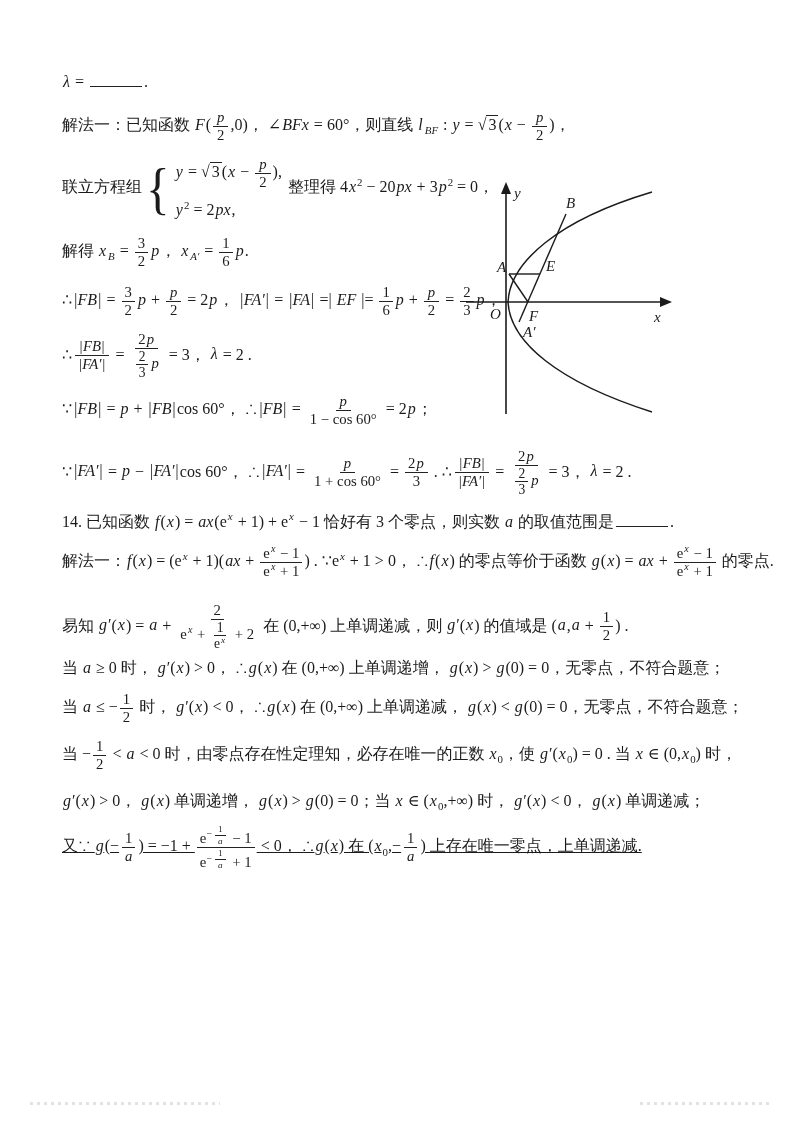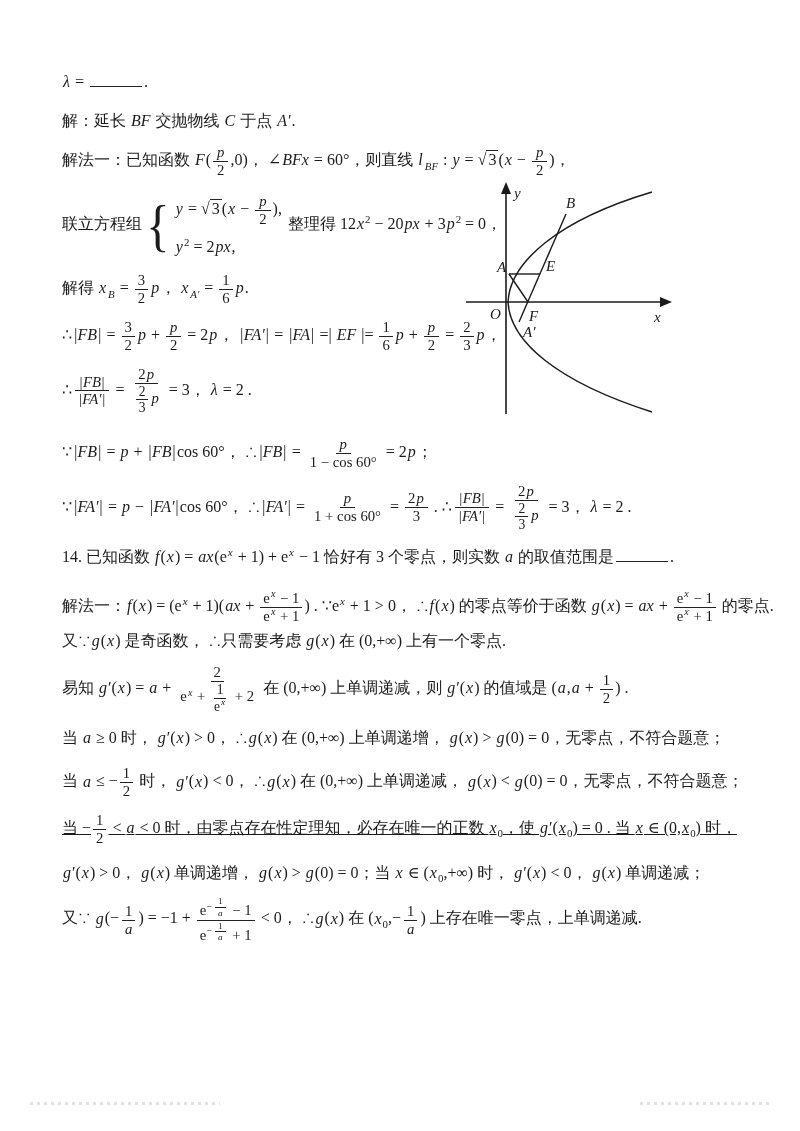--- a/index.html
+++ b/index.html
@@ -40,38 +40,37 @@
   .faint-left{left:30px;bottom:26px;width:190px;}
   .faint-right{right:30px;bottom:26px;width:130px;}
 </style>
 </head>
 <body>
 
 <div class="page">
 
   <div class="content">
       <div class="mline"><span class="tki">λ</span><span class="tk"> = </span><span class="blank"></span><span class="tk">.</span></div>
-      <div class="mline"><span class="tk">解：延长 </span><span class="tki">BF</span><span class="tk"> 交抛物线 </span><span class="tki">C</span><span class="tk"> 于点 </span><span class="tki">A′</span><span class="tk">.</span></div>
       <div class="mline"><span class="tk">解法一：已知函数 </span><span class="tki">F</span><span class="tk">(</span><span class="frac">
           <span class="fn"><span class="tki">p</span></span>
           <span class="fd"><span class="tk">2</span></span>
         </span><span class="tk">,0)， ∠</span><span class="tki">BFx</span><span class="tk"> = 60°，则直线 </span><span><span class="tki">l</span></span><sub><span class="tki">BF</span></sub><span class="tk"> : </span><span class="tki">y</span><span class="tk"> = </span><span class="sqrt"><span class="rsign">√</span><span class="rad"><span class="tk">3</span></span></span><span class="tk">(</span><span class="tki">x</span><span class="tk"> − </span><span class="frac">
           <span class="fn"><span class="tki">p</span></span>
           <span class="fd"><span class="tk">2</span></span>
         </span><span class="tk">)，</span></div>
       <div class="mline"><span class="tk">联立方程组</span><span class="cases">
           <span class="brace">{</span>
           <span class="cbody">
             <span class="cline"><span class="tki">y</span><span class="tk"> = </span><span class="sqrt"><span class="rsign">√</span><span class="rad"><span class="tk">3</span></span></span><span class="tk">(</span><span class="tki">x</span><span class="tk"> − </span><span class="frac">
                 <span class="fn"><span class="tki">p</span></span>
                 <span class="fd"><span class="tk">2</span></span>
               </span><span class="tk">),</span></span>
             <span class="cline"><span class="tki">y</span><sup><span class="tk">2</span></sup><span class="tk"> = 2</span><span class="tki">px</span><span class="tk">,</span></span>
           </span>
-        </span><span class="tk"> 整理得 12</span><span class="tki">x</span><sup><span class="tk">2</span></sup><span class="tk"> − 20</span><span class="tki">px</span><span class="tk"> + 3</span><span class="tki">p</span><sup><span class="tk">2</span></sup><span class="tk"> = 0，</span></div>
+        </span><span class="tk"> 整理得 4</span><span class="tki">x</span><sup><span class="tk">2</span></sup><span class="tk"> − 20</span><span class="tki">px</span><span class="tk"> + 3</span><span class="tki">p</span><sup><span class="tk">2</span></sup><span class="tk"> = 0，</span></div>
       <div class="mline"><span class="tk">解得 </span><span><span class="tki">x</span></span><sub><span class="tki">B</span></sub><span class="tk"> = </span><span class="frac">
           <span class="fn"><span class="tk">3</span></span>
           <span class="fd"><span class="tk">2</span></span>
         </span><span class="tki">p</span><span class="tk">，  </span><span><span class="tki">x</span></span><sub><span class="tki">A′</span></sub><span class="tk"> = </span><span class="frac">
           <span class="fn"><span class="tk">1</span></span>
           <span class="fd"><span class="tk">6</span></span>
         </span><span class="tki">p</span><span class="tk">.</span></div>
       <div class="mline"><span class="tk">∴</span><span class="tki">|FB|</span><span class="tk"> = </span><span class="frac">
           <span class="fn"><span class="tk">3</span></span>
           <span class="fd"><span class="tk">2</span></span>
@@ -119,21 +118,20 @@
             </span><span class="tki">p</span></span>
         </span><span class="tk"> = 3，  </span><span class="tki">λ</span><span class="tk"> = 2 .</span></div>
       <div class="mline"><span class="tk">14. 已知函数 </span><span class="tki">f</span><span class="tk">(</span><span class="tki">x</span><span class="tk">) = </span><span class="tki">ax</span><span class="tk">(</span><span class="tk">e</span><sup><span class="tki">x</span></sup><span class="tk"> + 1) + </span><span class="tk">e</span><sup><span class="tki">x</span></sup><span class="tk"> − 1 恰好有 3 个零点，则实数 </span><span class="tki">a</span><span class="tk"> 的取值范围是</span><span class="blank"></span><span class="tk">.</span></div>
       <div class="mline"><span class="tk">解法一：</span><span class="tki">f</span><span class="tk">(</span><span class="tki">x</span><span class="tk">) = (</span><span class="tk">e</span><sup><span class="tki">x</span></sup><span class="tk"> + 1)(</span><span class="tki">ax</span><span class="tk"> + </span><span class="frac">
           <span class="fn"><span class="tk">e</span><sup><span class="tki">x</span></sup><span class="tk"> − 1</span></span>
           <span class="fd"><span class="tk">e</span><sup><span class="tki">x</span></sup><span class="tk"> + 1</span></span>
         </span><span class="tk">) . ∵</span><span class="tk">e</span><sup><span class="tki">x</span></sup><span class="tk"> + 1 &gt; 0， ∴</span><span class="tki">f</span><span class="tk">(</span><span class="tki">x</span><span class="tk">) 的零点等价于函数 </span><span class="tki">g</span><span class="tk">(</span><span class="tki">x</span><span class="tk">) = </span><span class="tki">ax</span><span class="tk"> + </span><span class="frac">
           <span class="fn"><span class="tk">e</span><sup><span class="tki">x</span></sup><span class="tk"> − 1</span></span>
           <span class="fd"><span class="tk">e</span><sup><span class="tki">x</span></sup><span class="tk"> + 1</span></span>
         </span><span class="tk"> 的零点.</span></div>
-      <div class="mline"><span class="tk">又∵</span><span class="tki">g</span><span class="tk">(</span><span class="tki">x</span><span class="tk">) 是奇函数， ∴只需要考虑 </span><span class="tki">g</span><span class="tk">(</span><span class="tki">x</span><span class="tk">) 在 (0,+∞) 上有一个零点.</span></div>
       <div class="mline"><span class="tk">易知 </span><span class="tki">g′</span><span class="tk">(</span><span class="tki">x</span><span class="tk">) = </span><span class="tki">a</span><span class="tk"> + </span><span class="frac">
           <span class="fn"><span class="tk">2</span></span>
           <span class="fd"><span class="tk">e</span><sup><span class="tki">x</span></sup><span class="tk"> + </span><span class="frac">
               <span class="fn"><span class="tk">1</span></span>
               <span class="fd"><span class="tk">e</span><sup><span class="tki">x</span></sup></span>
             </span><span class="tk"> + 2</span></span>
         </span><span class="tk"> 在 (0,+∞) 上单调递减，则 </span><span class="tki">g′</span><span class="tk">(</span><span class="tki">x</span><span class="tk">) 的值域是 (</span><span class="tki">a</span><span class="tk">,</span><span class="tki">a</span><span class="tk"> + </span><span class="frac">
           <span class="fn"><span class="tk">1</span></span>
           <span class="fd"><span class="tk">2</span></span>
         </span><span class="tk">) .</span></div>

